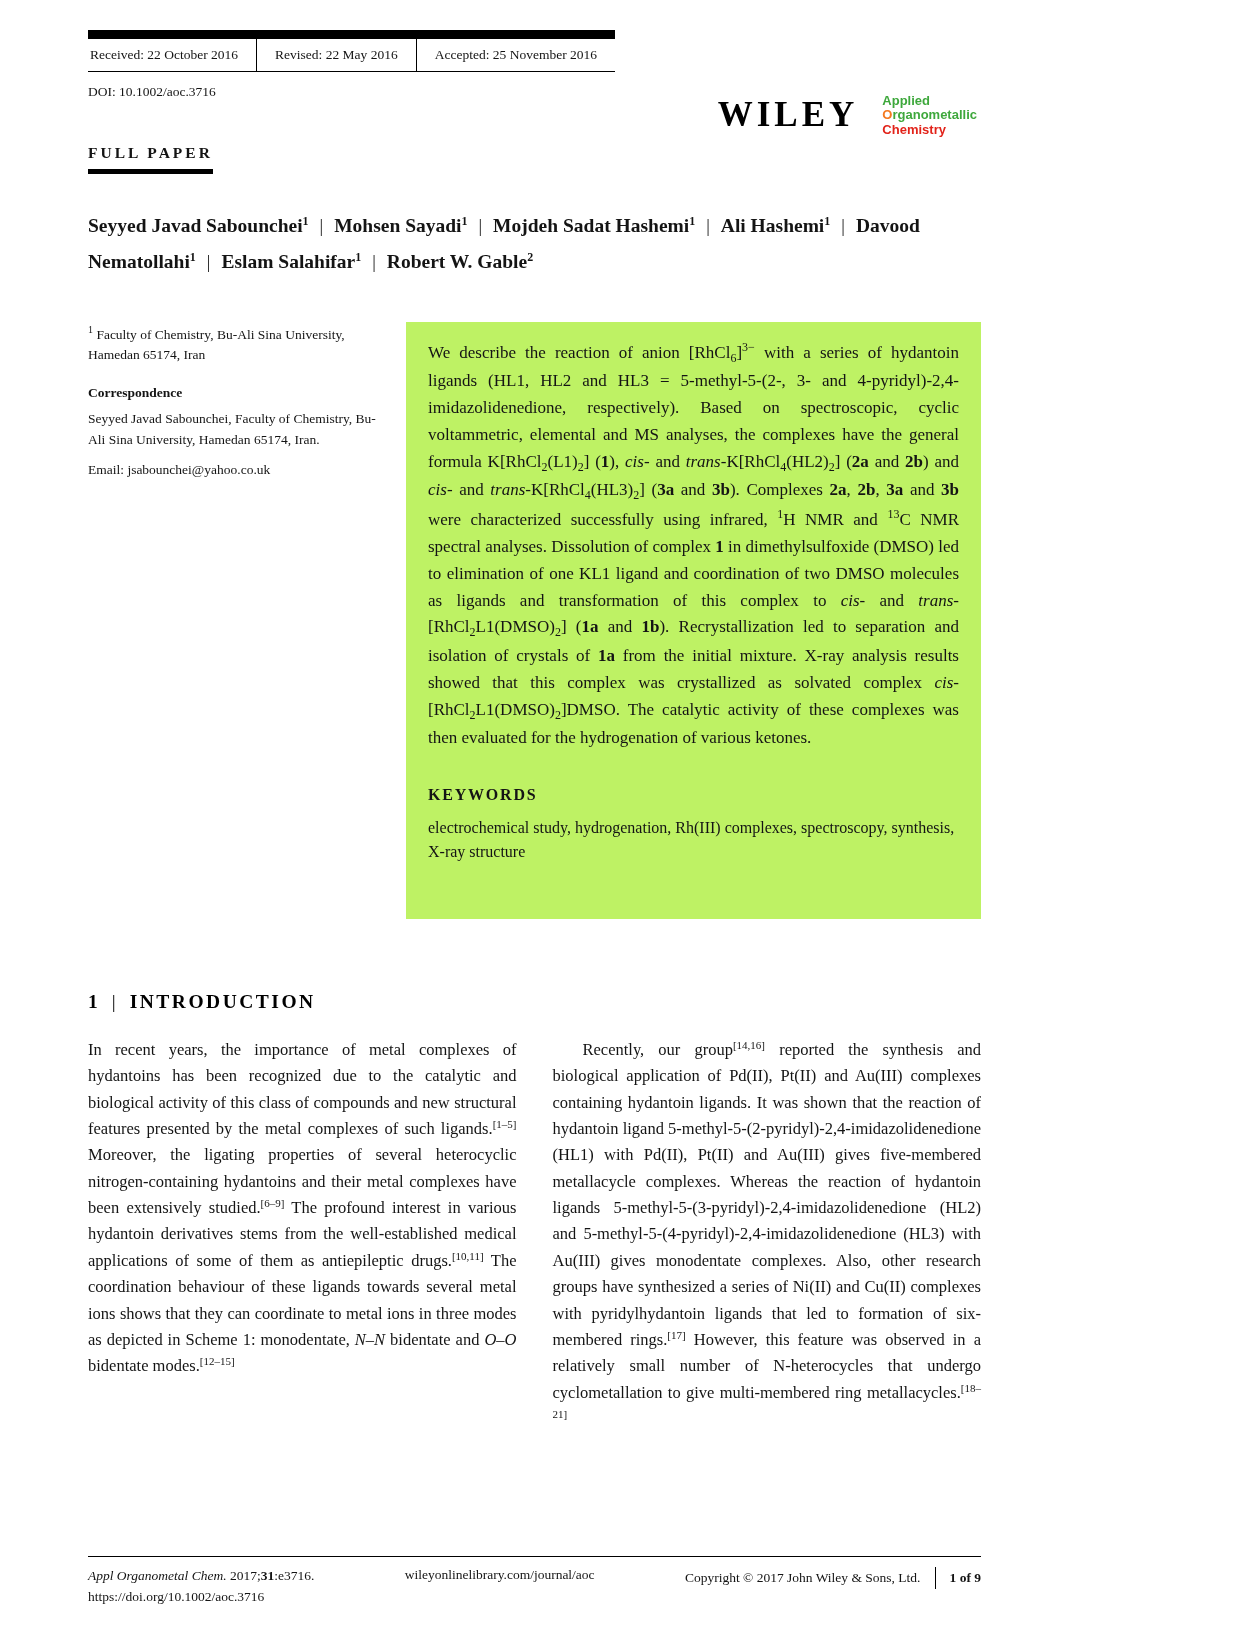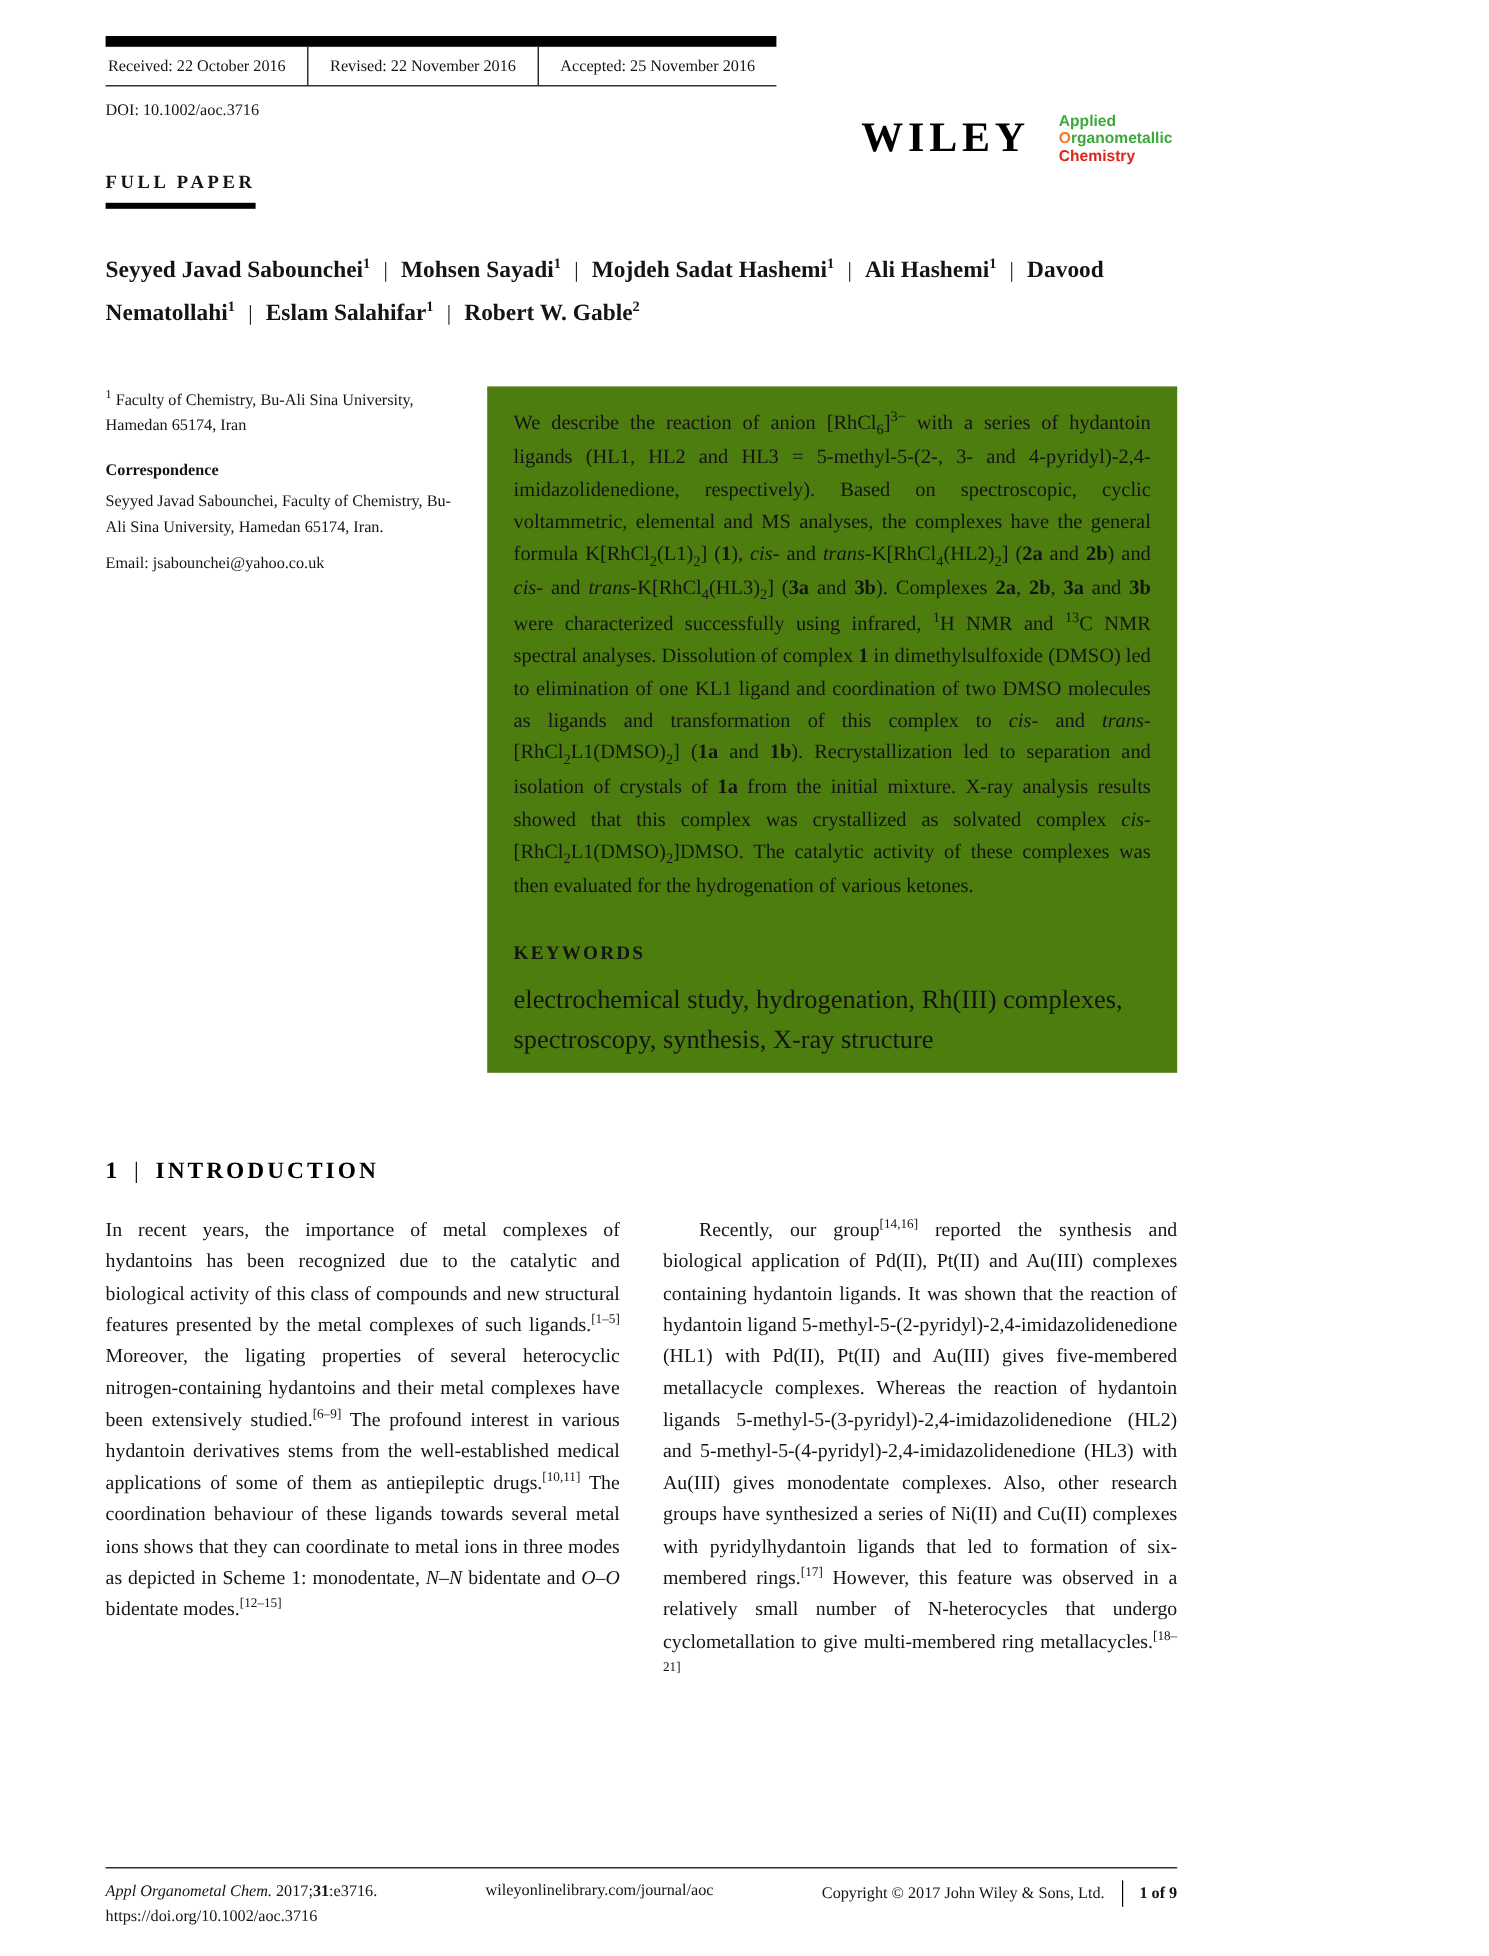--- a/index.html
+++ b/index.html
@@ -30,26 +30,26 @@
   .authors .sep{font-weight:400;padding:0 11px;font-size:18px;}
   .authors sup{font-size:12px;}
   
   .twocol{display:flex;margin-top:42px;}
   .side{flex:0 0 292px;width:292px;margin-right:26px;font-size:13.5px;line-height:1.5;}
   .side sup{font-size:10px;}
   .aff{margin:0 0 8px 0;}
   .corr-label{font-weight:700;margin:18px 0 6px 0;}
   .corr-body{margin:0;}
   .corr-email{margin:10px 0 0 0;}
-  .abstract{flex:1;background:#4d7c0f;padding:16px 22px 12px 22px;}
+  .abstract{flex:1;background:#bef264;padding:16px 22px 40px 22px;}
   .abstract-text{margin:0;font-size:17px;line-height:1.58;text-align:justify;}
   .abstract-text sub{font-size:12px;}
   .abstract-text sup{font-size:12px;}
   .kw-label{margin:34px 0 0 0;font-size:16px;font-weight:700;letter-spacing:1.8px;}
-  .kw-text{margin:12px 0 0 0;font-size:22px;line-height:1.5;}
+  .kw-text{margin:12px 0 15px 0;font-size:16px;line-height:1.5;}
   
   .sect{margin:72px 0 0 0;font-size:19.5px;font-weight:700;color:#000;}
   .sect-bar{font-weight:400;margin:0 14px;}
   .sect-title{letter-spacing:2.5px;}
   
   .bodycols{display:flex;gap:36px;margin-top:24px;}
   .bodycol{flex:1;margin:0;font-size:16.5px;line-height:1.6;text-align:justify;hyphens:auto;-webkit-hyphens:auto;}
   .bodycol sup{font-size:11px;line-height:0;}
   .indent{text-indent:30px;}
   
@@ -59,21 +59,21 @@
   .f-right{display:flex;align-items:center;padding-top:1px;}
   .f-page{border-left:1.5px solid #000;margin-left:14px;padding:3px 0 3px 14px;font-weight:700;}
 </style>
 </head>
 <body>
 
 <div class="page">
 
   <div class="dates">
     <span class="date-item">Received: 22 October 2016</span>
-    <span class="date-item">Revised: 22 November 2016</span>
+    <span class="date-item">Revised: 22 May 2016</span>
     <span class="date-item">Accepted: 25 November 2016</span>
   </div>
 
   <div class="doi">DOI: 10.1002/aoc.3716</div>
 
   <div class="brand">
     <span class="wiley">WILEY</span>
     <span class="jname">
       <span class="jg">Applied</span>
       <span class="jline2"><span class="jo">O</span>rganometallic</span>

